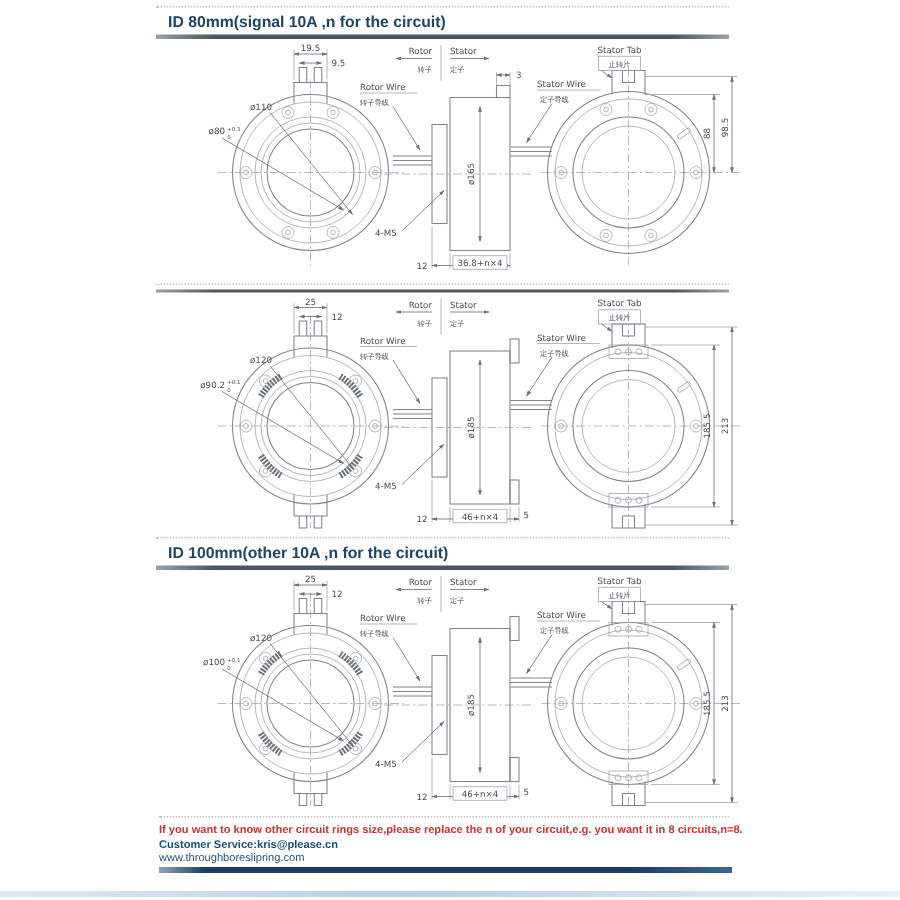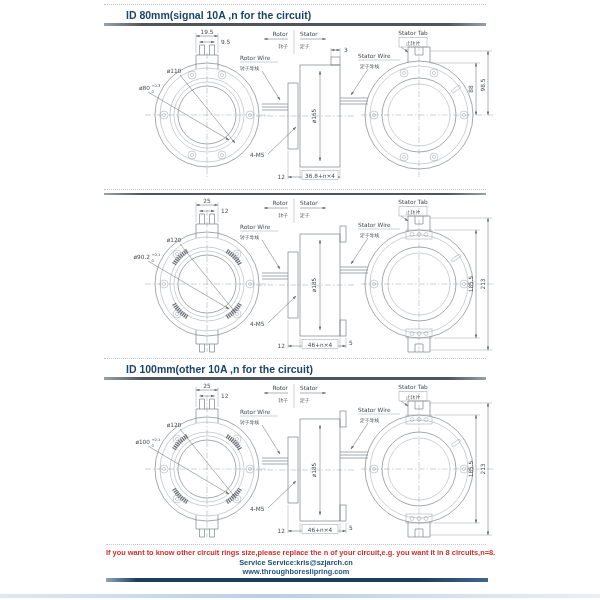--- a/index.html
+++ b/index.html
@@ -1,38 +1,38 @@
 <!DOCTYPE html>
 <html><head>
 <meta charset="utf-8">
 <style>
   * { margin:0; padding:0; box-sizing:border-box; }
   html,body { width:600px; height:600px; background:#ffffff; font-family:"Liberation Sans","DejaVu Sans",sans-serif; position:relative; overflow:hidden; }
   .content { position:absolute; left:104px; top:0; width:382px; }
   .section { padding-top:2px; }
   .dotted { border-top:1px dotted #c0c6cc; margin:2px 0 3px; }
-  .sec-title { color:#1c4668; font-size:10.5px; font-weight:bold; padding:1px 0 2px 8px; white-space:nowrap;margin-left:14px; }
+  .sec-title { color:#1c4668; font-size:10.5px; font-weight:bold; padding:1px 0 2px 8px; white-space:nowrap; }
   .title-rule { height:2.5px; background:linear-gradient(to right,#9aa2aa,#4e555c 10%,#4e555c 90%,#9aa2aa); margin-bottom:1px; }
   svg.draw { display:block; overflow:visible; }
   svg text { fill:#474c52; font-family:"DejaVu Sans",sans-serif; }
   .t6 { font-size:5.8px; }
   .t5 { font-size:4.8px; }
   .t4 { font-size:3.6px; }
   .ln   { stroke:#7d848b; stroke-width:0.7; fill:none; }
   .thin { stroke:#9aa0a6; stroke-width:0.5; fill:none; }
   .cl   { stroke:#949ba2; stroke-width:0.45; fill:none; stroke-dasharray:6 2 1.5 2; }
   .dim  { stroke:#6b7178; stroke-width:0.55; fill:none; }
   .hatch{ stroke:#676d74; stroke-width:4.5; fill:none; stroke-dasharray:1.3 0.9; }
   .dimbox { stroke:#9aa0a6; stroke-width:0.5; fill:#ffffff; }
   .variant-a .vb { display:none; }
   .variant-b .va { display:none; }
-  .footer { padding:3px 0 0 2px;text-align:center; }
+  .footer { padding:3px 0 0 2px; }
   .note    { color:#d03030; font-size:7.4px; font-weight:bold; white-space:nowrap; }
   .service { color:#1d4e77; font-size:7.4px; font-weight:bold; margin-top:1px; }
-  .website { color:#25557f; font-size:7.4px; font-weight:bold; }
+  .website { color:#25557f; font-size:7.4px; font-weight:normal; }
   .bar { height:4px; width:382px; margin-top:2px;
          background:linear-gradient(to right,#8fa6ba,#1d3d5c 8%,#1d3d5c 82%,#41668c); }
   .page-bottom-strip { position:absolute; left:0; right:0; bottom:2px; height:4px;
          background:linear-gradient(to right,#dde9f3,#b9cfe3 45%,#e8f1f8); }
 </style>
 </head>
 <body>
 
 <div class="content">
   <div id="sections">
@@ -659,19 +659,19 @@
           <text class="t6" transform="rotate(-90 381 88)" x="381" y="88" text-anchor="middle">213</text>
         </g>
       </g>
     </svg>
   </section>
 </div>
 
   <footer class="footer">
     <div class="dotted"></div>
     <p class="note">If you want to know other circuit rings size,please replace the n of your circuit,e.g. you want it in 8 circuits,n=8.</p>
-    <p class="service">Service Service:kris@szjarch.cn</p>
+    <p class="service">Customer Service:kris@please.cn</p>
     <p class="website">www.throughboreslipring.com</p>
     <div class="bar"></div>
   </footer>
 </div>
 
 <div class="page-bottom-strip"></div>
 
 </body></html>

